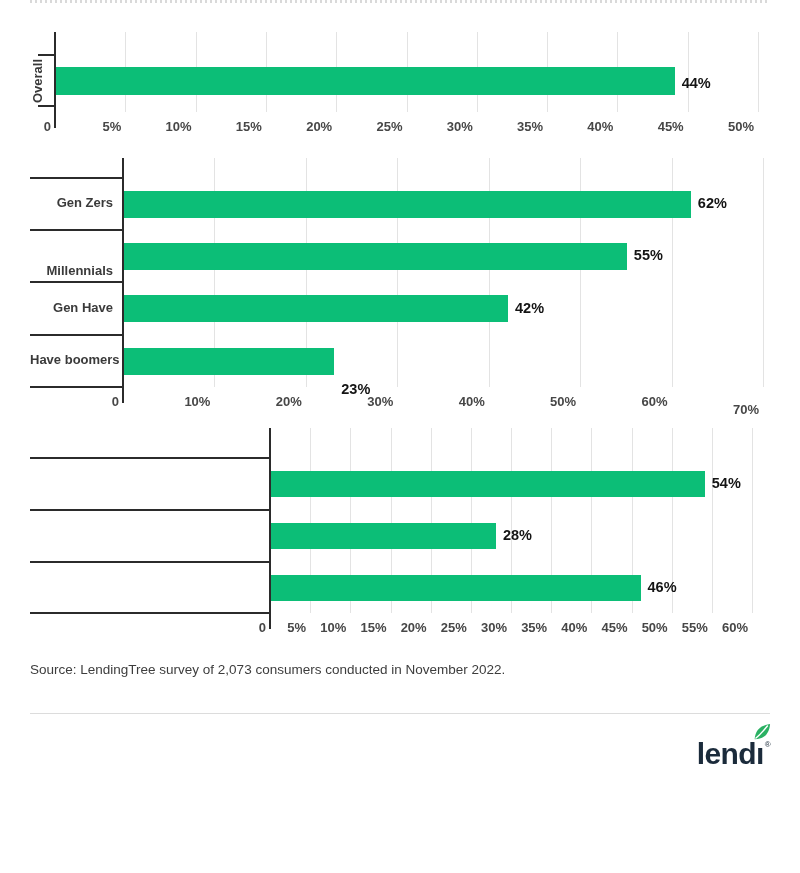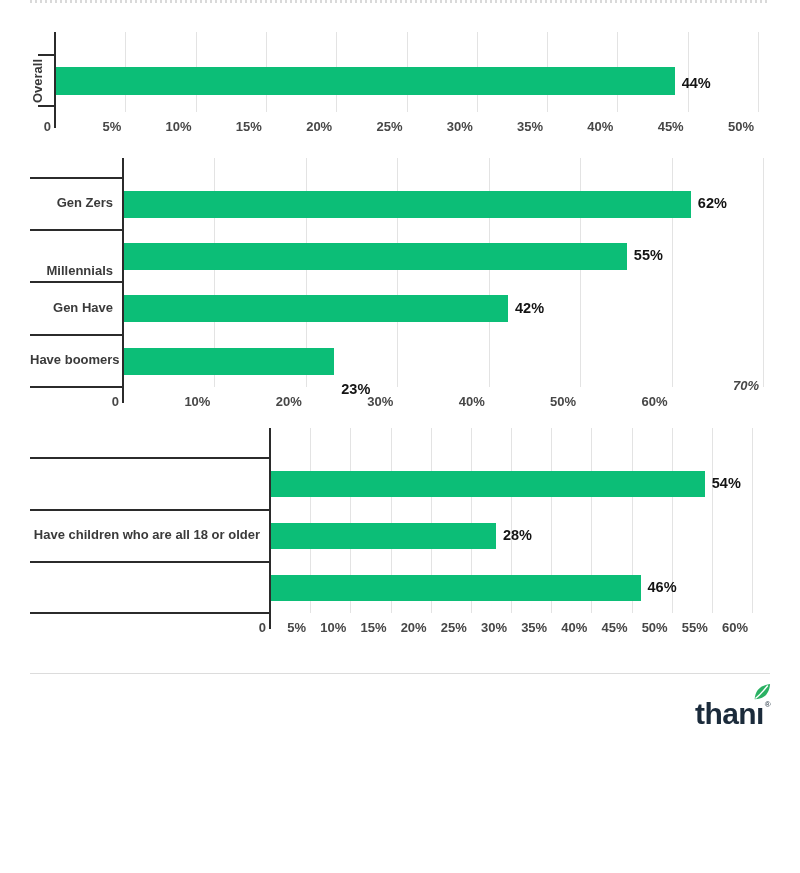--- a/index.html
+++ b/index.html
@@ -112,21 +112,21 @@
       <div class="bar" style="left: 94px; top: 189.5px; width: 210.286px; height: 27px;"></div>
       <div class="bar-value" style="left: 311.286px; top: 211px; margin-top: 12px;">23%</div>
       <div class="cat-label" style="left: 0px; top: 194px; width: 83px;">Have boomers</div>
       <div class="tick-label" style="left: 9px; top: 236px; width: 80px;">0</div>
       <div class="tick-label" style="left: 100.429px; top: 236px; width: 80px;">10%</div>
       <div class="tick-label" style="left: 191.857px; top: 236px; width: 80px;">20%</div>
       <div class="tick-label" style="left: 283.286px; top: 236px; width: 80px;">30%</div>
       <div class="tick-label" style="left: 374.714px; top: 236px; width: 80px;">40%</div>
       <div class="tick-label" style="left: 466.143px; top: 236px; width: 80px;">50%</div>
       <div class="tick-label" style="left: 557.571px; top: 236px; width: 80px;">60%</div>
-      <div class="tick-label" style="left: 649px; top: 220px; width: 80px; font-style: italic;">70%</div>
+      <div class="tick-label" style="left: 649px; top: 244px; width: 80px;">70%</div>
     </div>
   <div class="chart chart-3">
       <div class="gridline" style="left: 280.167px; height: 185px;"></div>
       <div class="gridline" style="left: 320.333px; height: 185px;"></div>
       <div class="gridline" style="left: 360.5px; height: 185px;"></div>
       <div class="gridline" style="left: 400.667px; height: 185px;"></div>
       <div class="gridline" style="left: 440.833px; height: 185px;"></div>
       <div class="gridline" style="left: 481px; height: 185px;"></div>
       <div class="gridline" style="left: 521.167px; height: 185px;"></div>
       <div class="gridline" style="left: 561.333px; height: 185px;"></div>
@@ -136,44 +136,44 @@
       <div class="gridline" style="left: 722px; height: 185px;"></div>
       <div class="axis-line" style="left: 239px; height: 201px;"></div>
       <div class="cat-sep" style="left: 0px; width: 240px; top: 29px;"></div>
       <div class="cat-sep" style="left: 0px; width: 240px; top: 81px;"></div>
       <div class="cat-sep" style="left: 0px; width: 240px; top: 133px;"></div>
       <div class="cat-sep" style="left: 0px; width: 240px; top: 184px;"></div>
       <div class="bar" style="left: 241px; top: 43px; width: 433.8px; height: 26px;"></div>
       <div class="bar-value" style="left: 681.8px; top: 47px;">54%</div>
       <div class="bar" style="left: 241px; top: 95px; width: 224.933px; height: 26px;"></div>
       <div class="bar-value" style="left: 472.933px; top: 99px;">28%</div>
-      <div class="cat-label" style="left: 0px; top: 99px; width: 230px;">Have children who are all 18 or older</div>
       <div class="bar" style="left: 241px; top: 146.5px; width: 369.533px; height: 26px;"></div>
       <div class="bar-value" style="left: 617.533px; top: 150.5px;">46%</div>
       <div class="tick-label" style="left: 156px; top: 192px; width: 80px;">0</div>
       <div class="tick-label" style="left: 196.167px; top: 192px; width: 80px;">5%</div>
       <div class="tick-label" style="left: 236.333px; top: 192px; width: 80px;">10%</div>
       <div class="tick-label" style="left: 276.5px; top: 192px; width: 80px;">15%</div>
       <div class="tick-label" style="left: 316.667px; top: 192px; width: 80px;">20%</div>
       <div class="tick-label" style="left: 356.833px; top: 192px; width: 80px;">25%</div>
       <div class="tick-label" style="left: 397px; top: 192px; width: 80px;">30%</div>
       <div class="tick-label" style="left: 437.167px; top: 192px; width: 80px;">35%</div>
       <div class="tick-label" style="left: 477.333px; top: 192px; width: 80px;">40%</div>
       <div class="tick-label" style="left: 517.5px; top: 192px; width: 80px;">45%</div>
       <div class="tick-label" style="left: 557.667px; top: 192px; width: 80px;">50%</div>
       <div class="tick-label" style="left: 597.833px; top: 192px; width: 80px;">55%</div>
       <div class="tick-label" style="left: 638px; top: 192px; width: 80px;">60%</div>
     </div>
 
+  <p class="source-note">Source: LendingTree survey of 2,073 consumers conducted in November 2022.</p>
 
   <div class="footer-divider"></div>
 
   <div class="logo-row">
     <div class="logo">
-      <span>than</span>
+      <span>lend</span>
         <span class="i-wrap"><span>ı</span><svg class="leaf" width="20" height="20" viewBox="0 0 26 26">
           <path d="M3.5 22.5 C4 11.5 10.5 4.5 23.5 2.5 C22.5 15 15.5 22.5 3.5 22.5 Z" fill="#2ab163"></path>
           <path d="M4.5 21.5 C10 17 16.5 9.5 20.5 4.5" stroke="#ffffff" stroke-width="1.8" fill="none"></path>
         </svg></span>
         <span class="reg-mark">®</span>
     </div>
   </div>
 
 </div>
 

